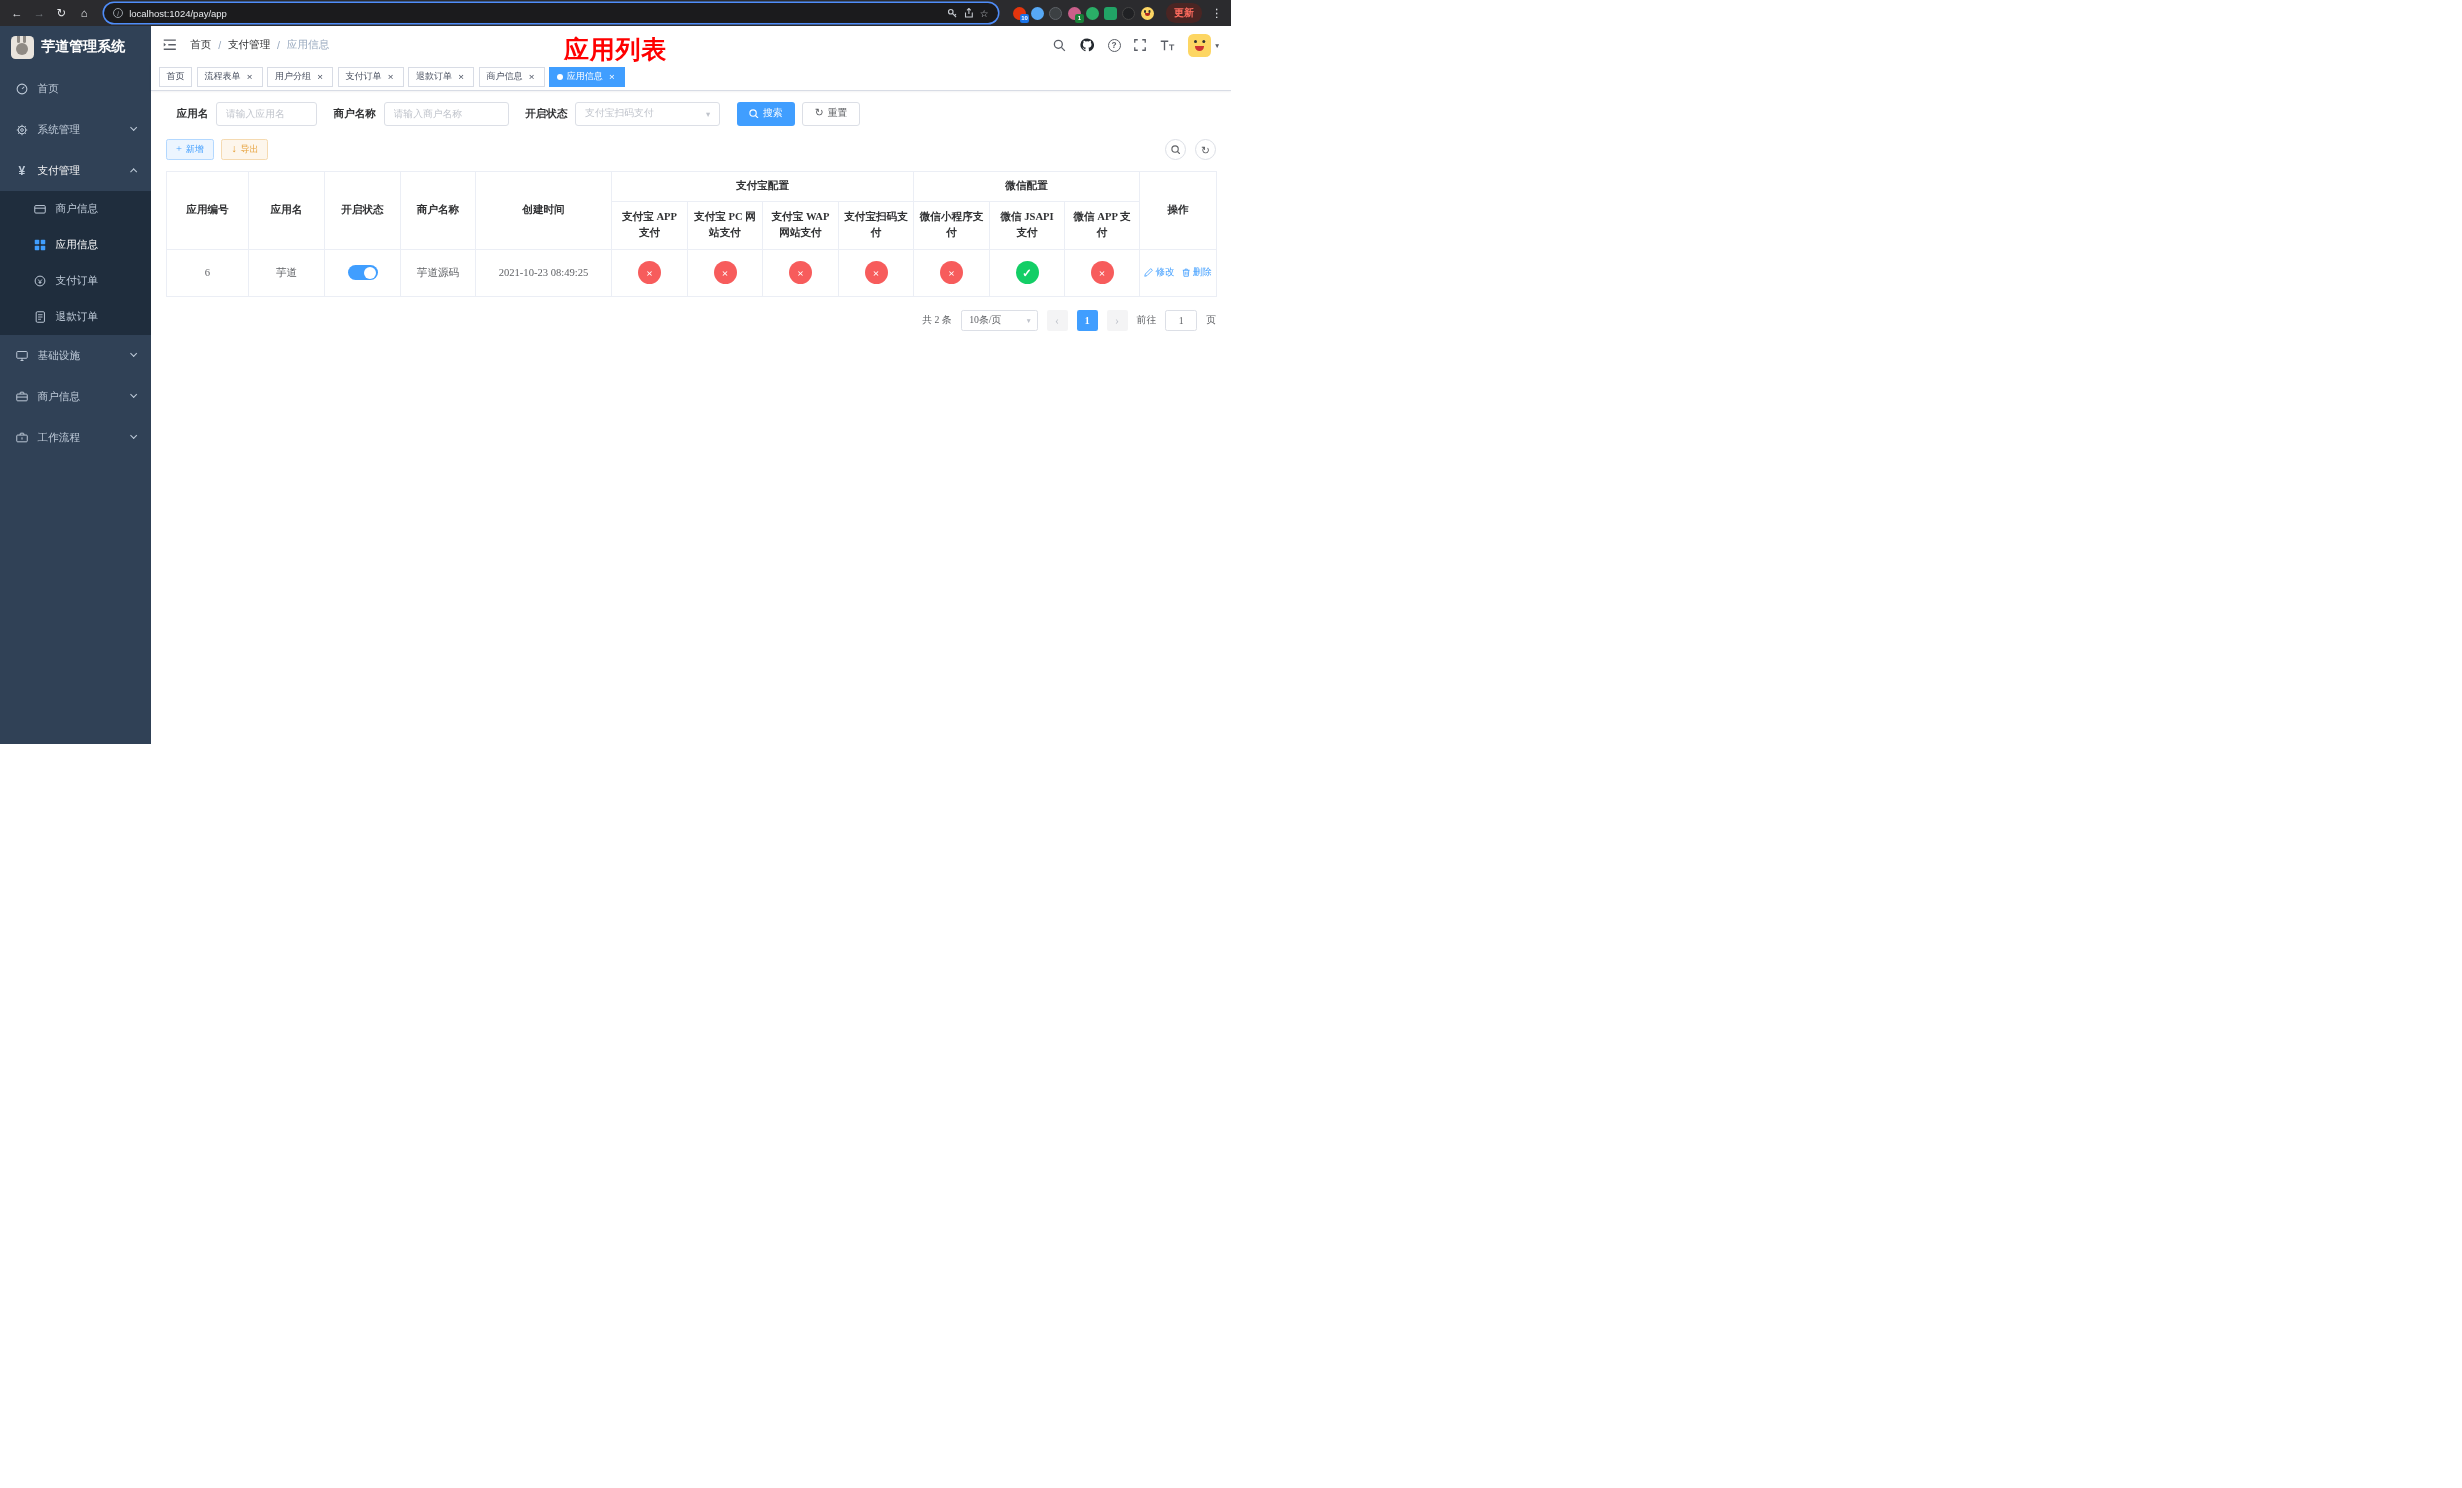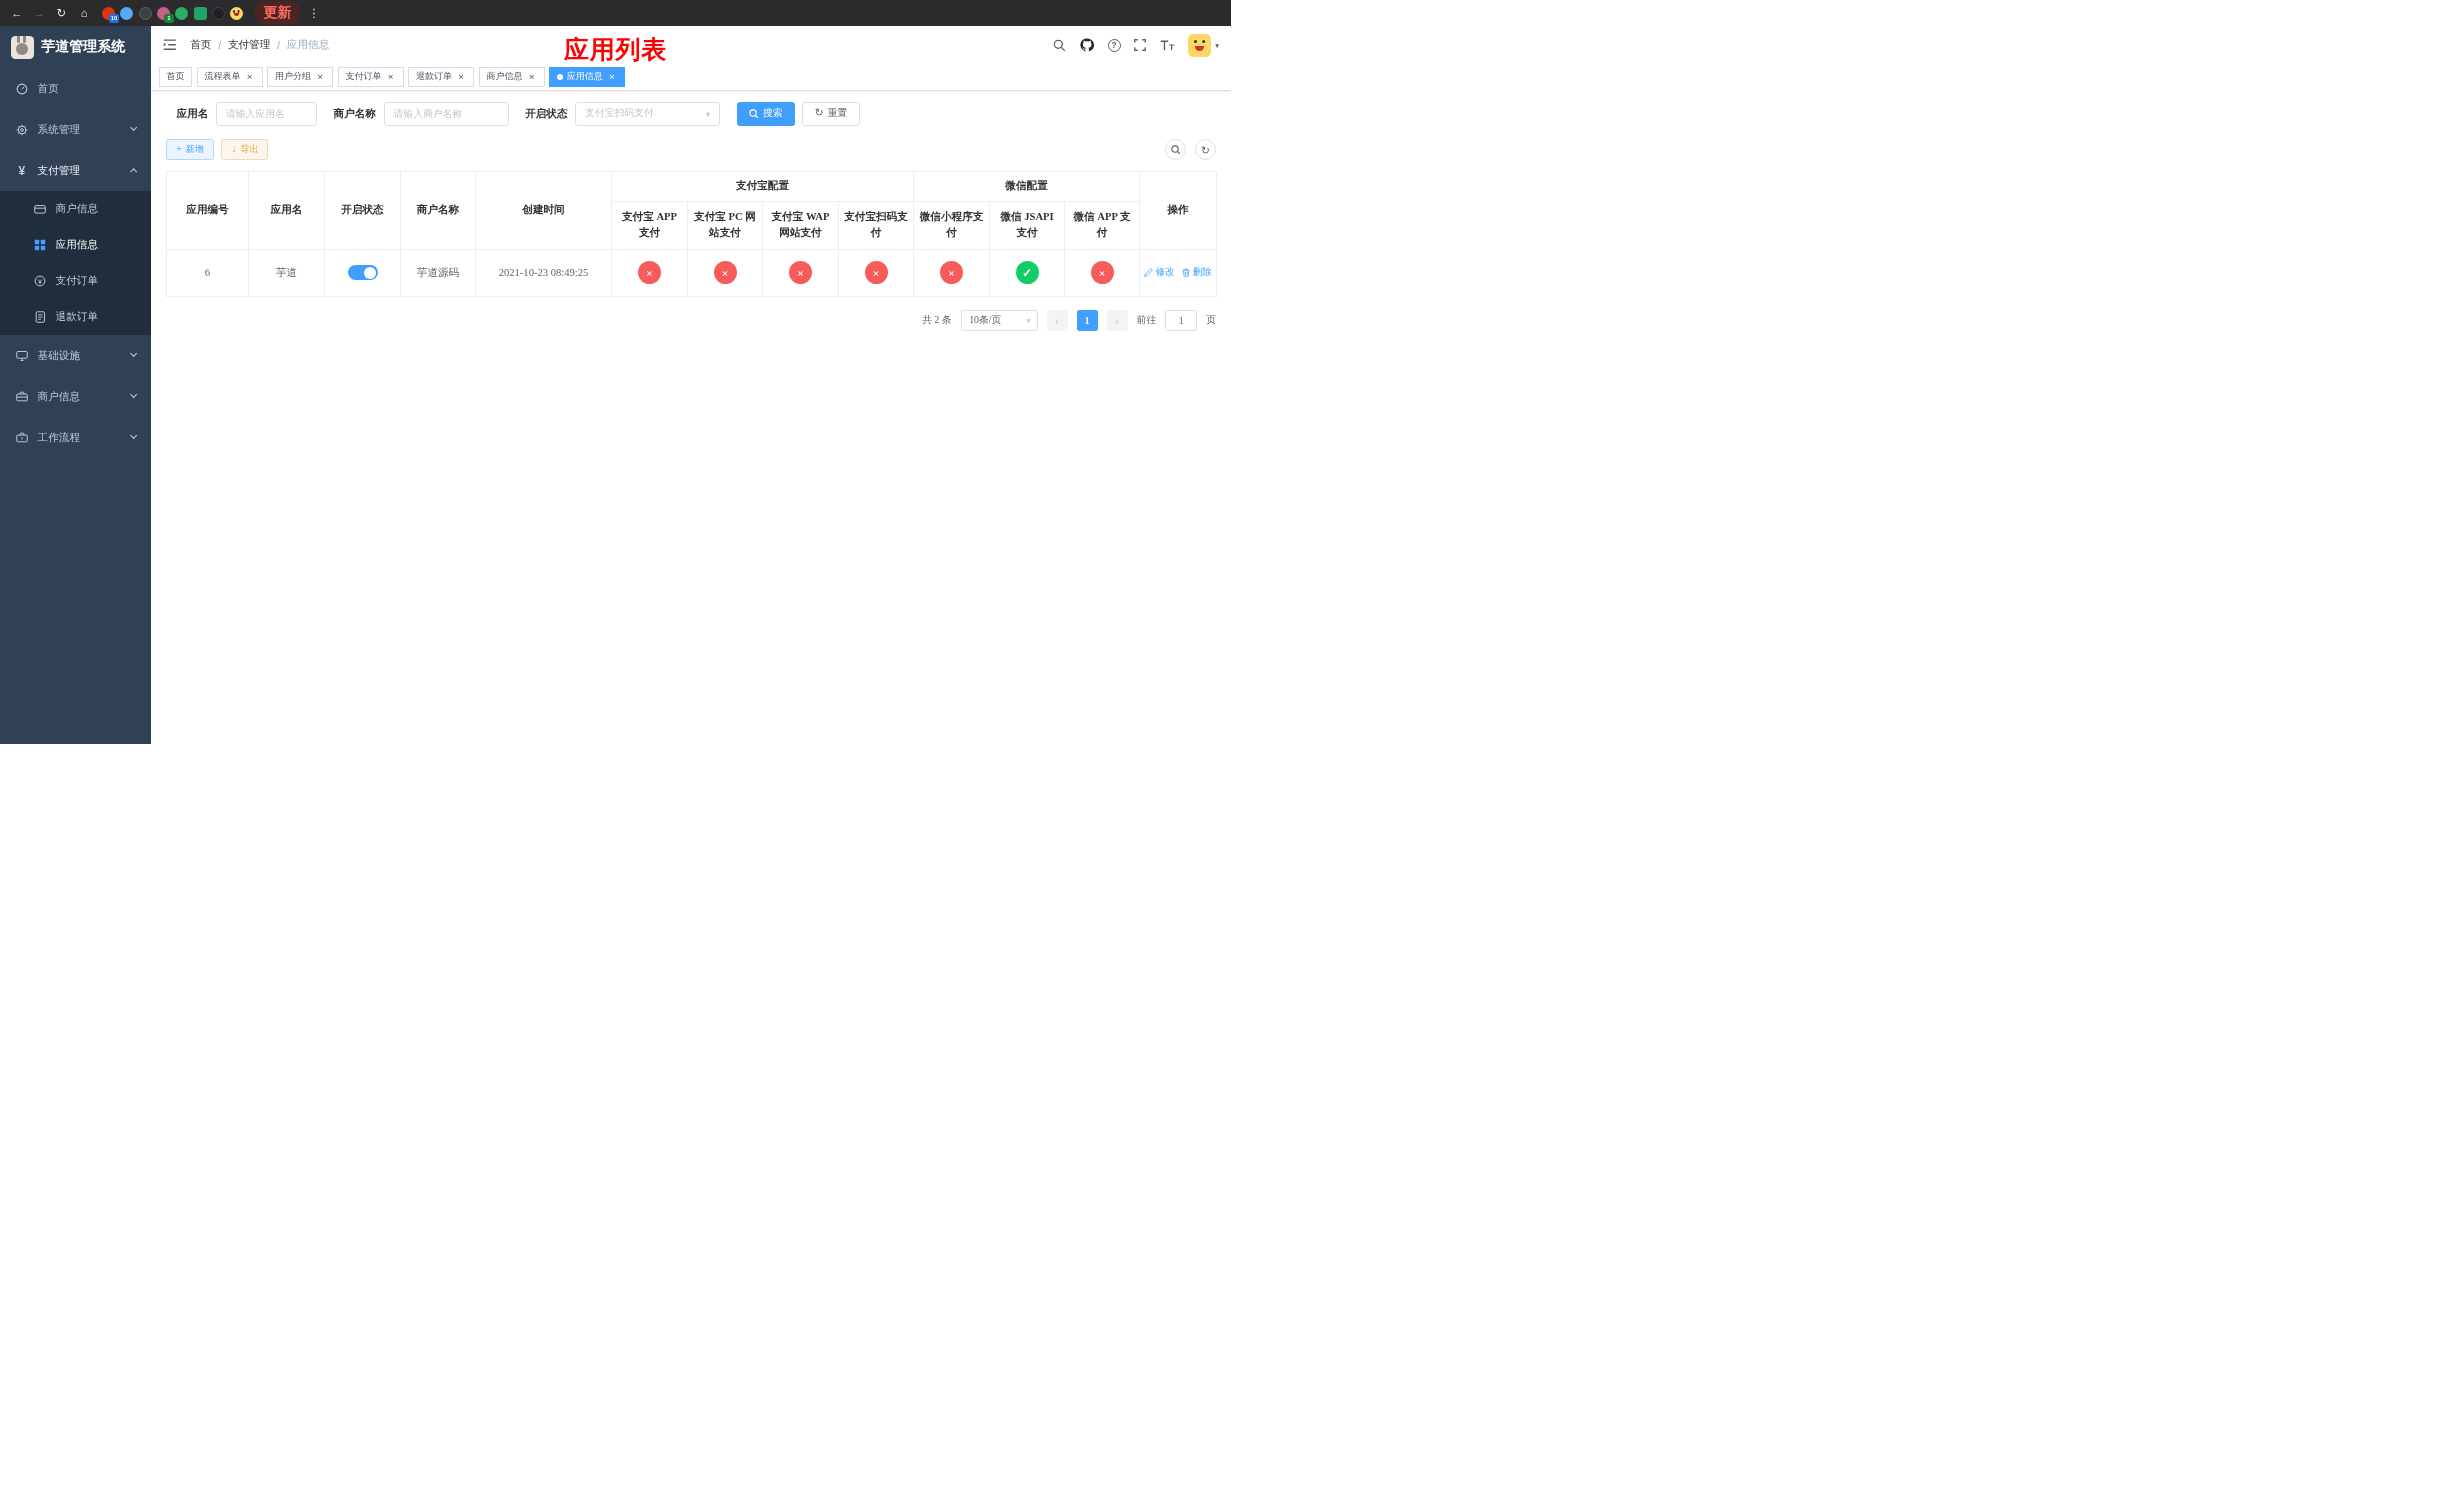--- a/index.html
+++ b/index.html
@@ -16,21 +16,21 @@
   .chrome .nav-btn { color: #e8eaed; font-size: 11.4px; width: 18px; height: 18px; line-height: 18px; text-align: center; border-radius: 50%; cursor: pointer; }
   .chrome .nav-btn.disabled { color: #70757a; }
   .omnibox { flex: 1; height: 19.7px; margin: 0 6px; background: #1b1b1d; border-radius: 10.6px; box-shadow: 0 0 0 1.5px #4f8df9; display: flex; align-items: center; padding: 0 9px; gap: 6px; color: #e8eaed; font-size: 9.5px; }
   .omnibox .info-i { width: 10.6px; height: 10.6px; border: 0.8px solid #9aa0a6; border-radius: 50%; color: #9aa0a6; font-size: 6.8px; line-height: 9px; text-align: center; font-style: italic; flex: none; }
   .omnibox .sp { flex: 1; }
   .omnibox .ob-ic { color: #c7cbd1; font-size: 9.8px; flex: none; display: flex; align-items: center; }
   .ext-row { display: flex; align-items: center; gap: 5.3px; margin: 0 4.5px; }
   .ext { width: 13px; height: 13px; border-radius: 50%; position: relative; flex: none; }
   .ext.sq { border-radius: 3px; }
   .badge { position: absolute; bottom: -3px; right: -3.8px; min-width: 9.8px; height: 8.3px; border-radius: 2.3px; color: #fff; font-size: 6px; line-height: 8.3px; text-align: center; padding: 0 1.5px; font-weight: bold; }
-  .update-pill { background: #4a2523; color: #ff6b5e; font-size: 14px; font-weight: bold; padding: 3px 8.3px; border-radius: 9.8px; margin: 0 3px; cursor: pointer; }
+  .update-pill { background: #4a2523; color: #ff6b5e; font-size: 10px; font-weight: bold; padding: 3px 8.3px; border-radius: 9.8px; margin: 0 3px; cursor: pointer; }
   .kebab { color: #e8eaed; font-size: 11.4px; width: 13.6px; text-align: center; cursor: pointer; }
   .smiley { background: #fdd663; }
   .smiley::before { content:""; position:absolute; top:3.8px; left:3px; width:2.3px; height:2.3px; border-radius:50%; background:#333; box-shadow: 4.5px 0 0 #333; }
   .smiley::after { content:""; position:absolute; left:3.8px; top:6.8px; width:5.3px; height:3px; border-radius:0 0 5.3px 5.3px; background:#b3261e; }
 
   
   .app { display: flex; height: 719px; }
 
   
   .sidebar { width: 151px; background: #304156; flex: none; color: #bfcbd9; }
@@ -131,20 +131,38 @@
 </head>
 <body>
 
 <div class="page">
 
   <div class="chrome">
     <span class="nav-btn">←</span>
     <span class="nav-btn disabled">→</span>
     <span class="nav-btn">↻</span>
     <span class="nav-btn">⌂</span>
+    <div class="omnibox">
+      <span class="info-i">i</span>
+      <span>localhost:1024/pay/app</span>
+      <span class="sp"></span>
+      <span class="ob-ic">
+        <svg width="10.6" height="10.6" viewBox="0 0 14 14">
+            <circle cx="5" cy="5" r="3" fill="none" stroke="#c7cbd1" stroke-width="1.5"></circle>
+            <path d="M7.5 7.5L12 12M10 10l1.8-1.8" stroke="#c7cbd1" stroke-width="1.5" fill="none"></path>
+          </svg>
+      </span>
+      <span class="ob-ic">
+        <svg width="9.8" height="10.6" viewBox="0 0 13 14">
+            <path d="M6.5 1v7M4 3l2.5-2.5L9 3" stroke="#c7cbd1" stroke-width="1.4" fill="none"></path>
+            <path d="M2 6v6h9V6" stroke="#c7cbd1" stroke-width="1.4" fill="none"></path>
+          </svg>
+      </span>
+      <span class="ob-ic">☆</span>
+    </div>
     <div class="ext-row">
       <span class="ext" style="background:#e3350d">
           <span class="badge" style="background:#1a73e8">10</span>
         </span>
       <span class="ext" style="background:#57a8f5"></span>
       <span class="ext" style="background:#3c4043;border:1.5px solid #5f6368"></span>
       <span class="ext" style="background:#c95f8a">
           <span class="badge" style="background:#188038">1</span>
         </span>
       <span class="ext" style="background:#2aae67"></span>

